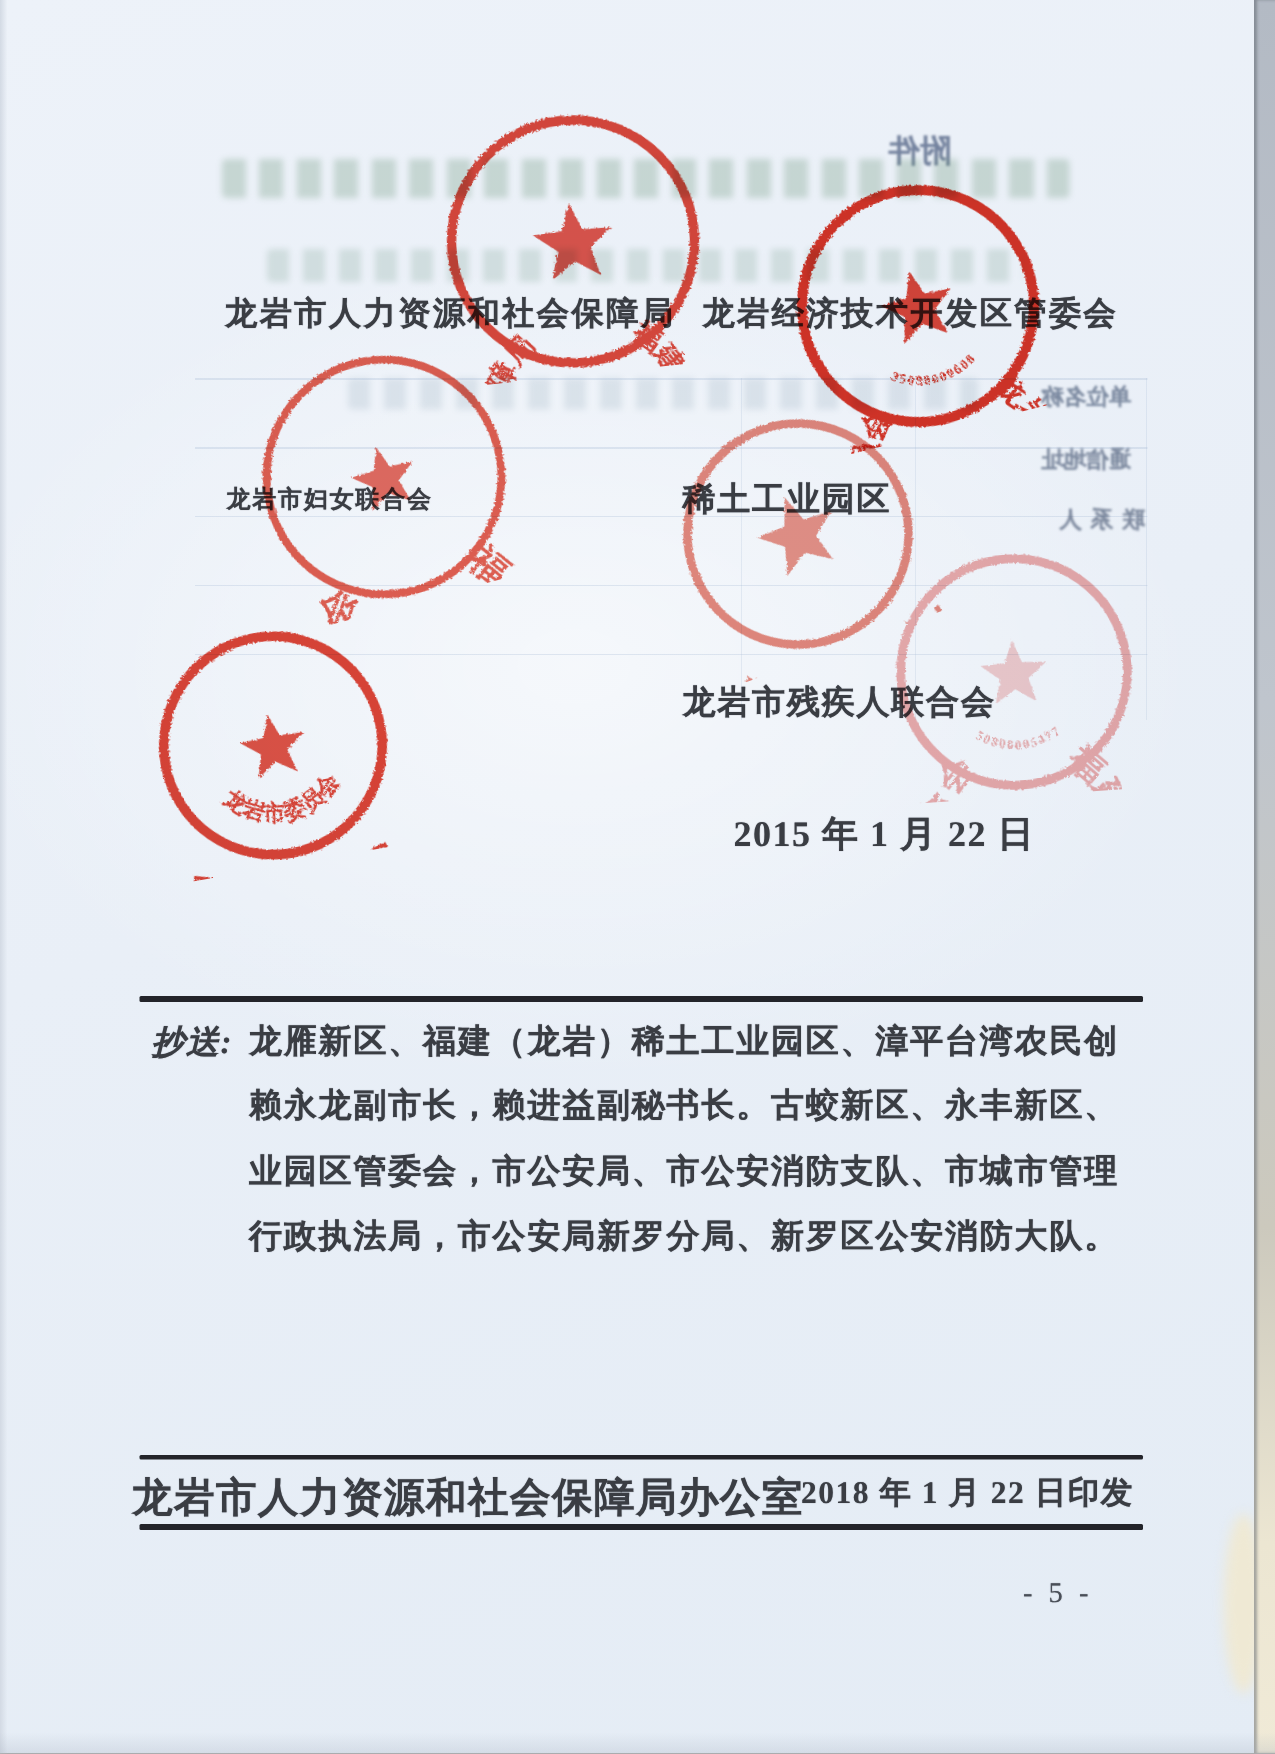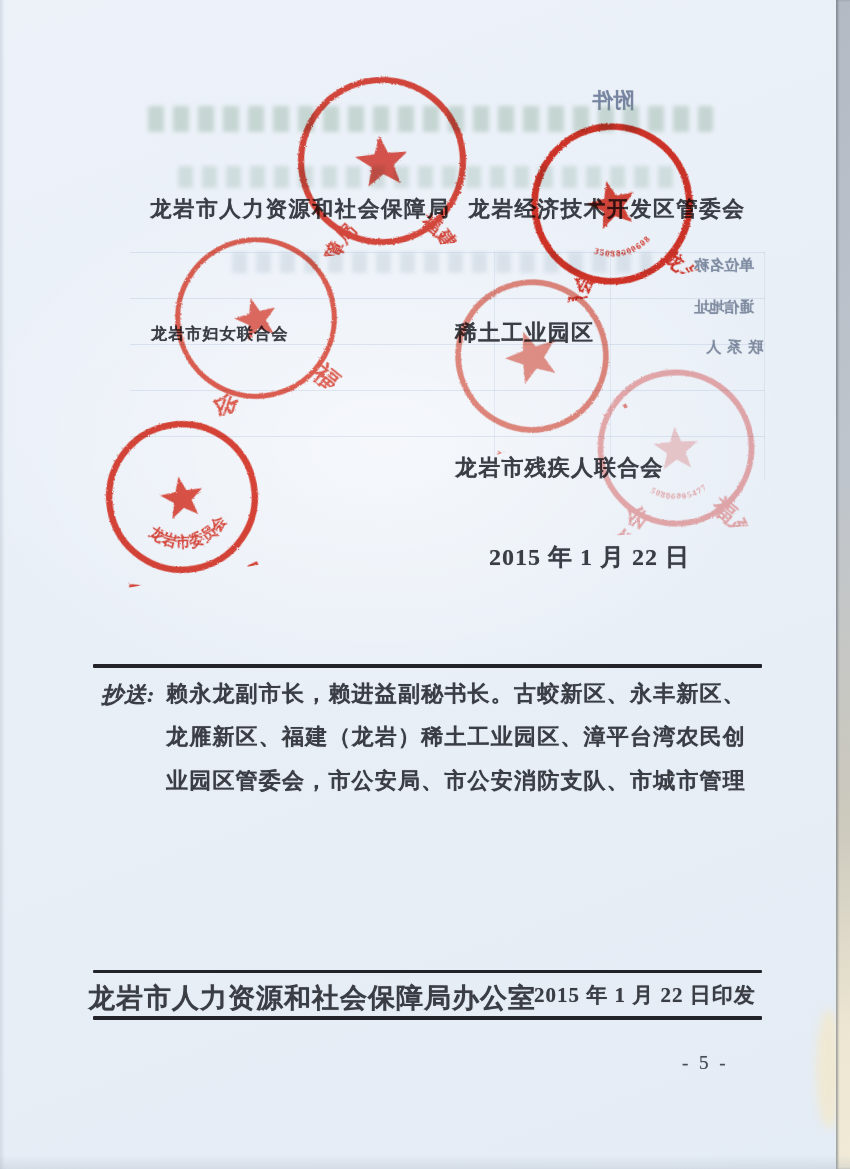--- a/index.html
+++ b/index.html
@@ -55,28 +55,29 @@
     <span>龙岩市人力资源和社会保障局</span><span style="display:inline-block;width:18px;"></span><span>龙岩经济技术开发区管委会</span>
   </div>
   <div class="line" style="left:151px;top:326px;font-size:16px;letter-spacing:1.2px;">龙岩市妇女联合会</div>
   <div class="line" style="left:455px;top:322px;font-size:22px;letter-spacing:1.2px;">稀土工业园区</div>
   <div class="line" style="left:455px;top:457px;font-size:22px;letter-spacing:1.2px;">龙岩市残疾人联合会</div>
   <div class="line" style="left:489px;top:545px;font-size:24px;letter-spacing:1px;text-align:right;">2015 年 1 月 22 日</div>
 
   <div class="rule" style="top:664px;height:4px;"></div>
   <div class="line" style="left:101px;top:684px;font-size:22px;letter-spacing:1px;font-style:italic;">抄送:</div>
   <div class="line cc-lines" style="left:166px;top:672px;font-size:22px;letter-spacing:1.2px;">
+    <div>龙雁新区、福建（龙岩）稀土工业园区、漳平台湾农民创</div>
     <div>赖永龙副市长，赖进益副秘书长。古蛟新区、永丰新区、</div>
-    <div>龙雁新区、福建（龙岩）稀土工业园区、漳平台湾农民创</div>
     <div>业园区管委会，市公安局、市公安消防支队、市城市管理</div>
+    <div>行政执法局，市公安局新罗分局、新罗区公安消防大队。</div>
   </div>
 
   <div class="rule" style="top:970px;height:3px;"></div>
   <div class="line" style="left:88px;top:985px;font-size:27px;letter-spacing:1px;">龙岩市人力资源和社会保障局办公室</div>
-  <div class="line" style="left:534px;top:985px;font-size:21px;letter-spacing:1px;">2015 年 1 月 22 日印发</div>
+  <div class="line" style="left:534px;top:985px;font-size:21px;letter-spacing:1px;">2018 年 1 月 22 日印发</div>
   <div class="rule" style="top:1016px;height:4px;"></div>
 
   <div class="line" style="left:682px;top:1053px;font-size:19px;letter-spacing:3px;color:#494e57;font-weight:500;">- 5 -</div>
 
   <div id="seal-layer">
       <svg viewBox="0 0 200 200" class="seal" style="left: 293px; top: 72px; width: 178px; height: 178px; opacity: 0.9; transform: rotate(-6deg);">
         <defs>
           <filter id="rough0" x="-10%" y="-10%" width="120%" height="120%">
             <feTurbulence type="fractalNoise" baseFrequency="0.55" numOctaves="2" seed="7" result="n"></feTurbulence>
             <feDisplacementMap in="SourceGraphic" in2="n" scale="3"></feDisplacementMap>

